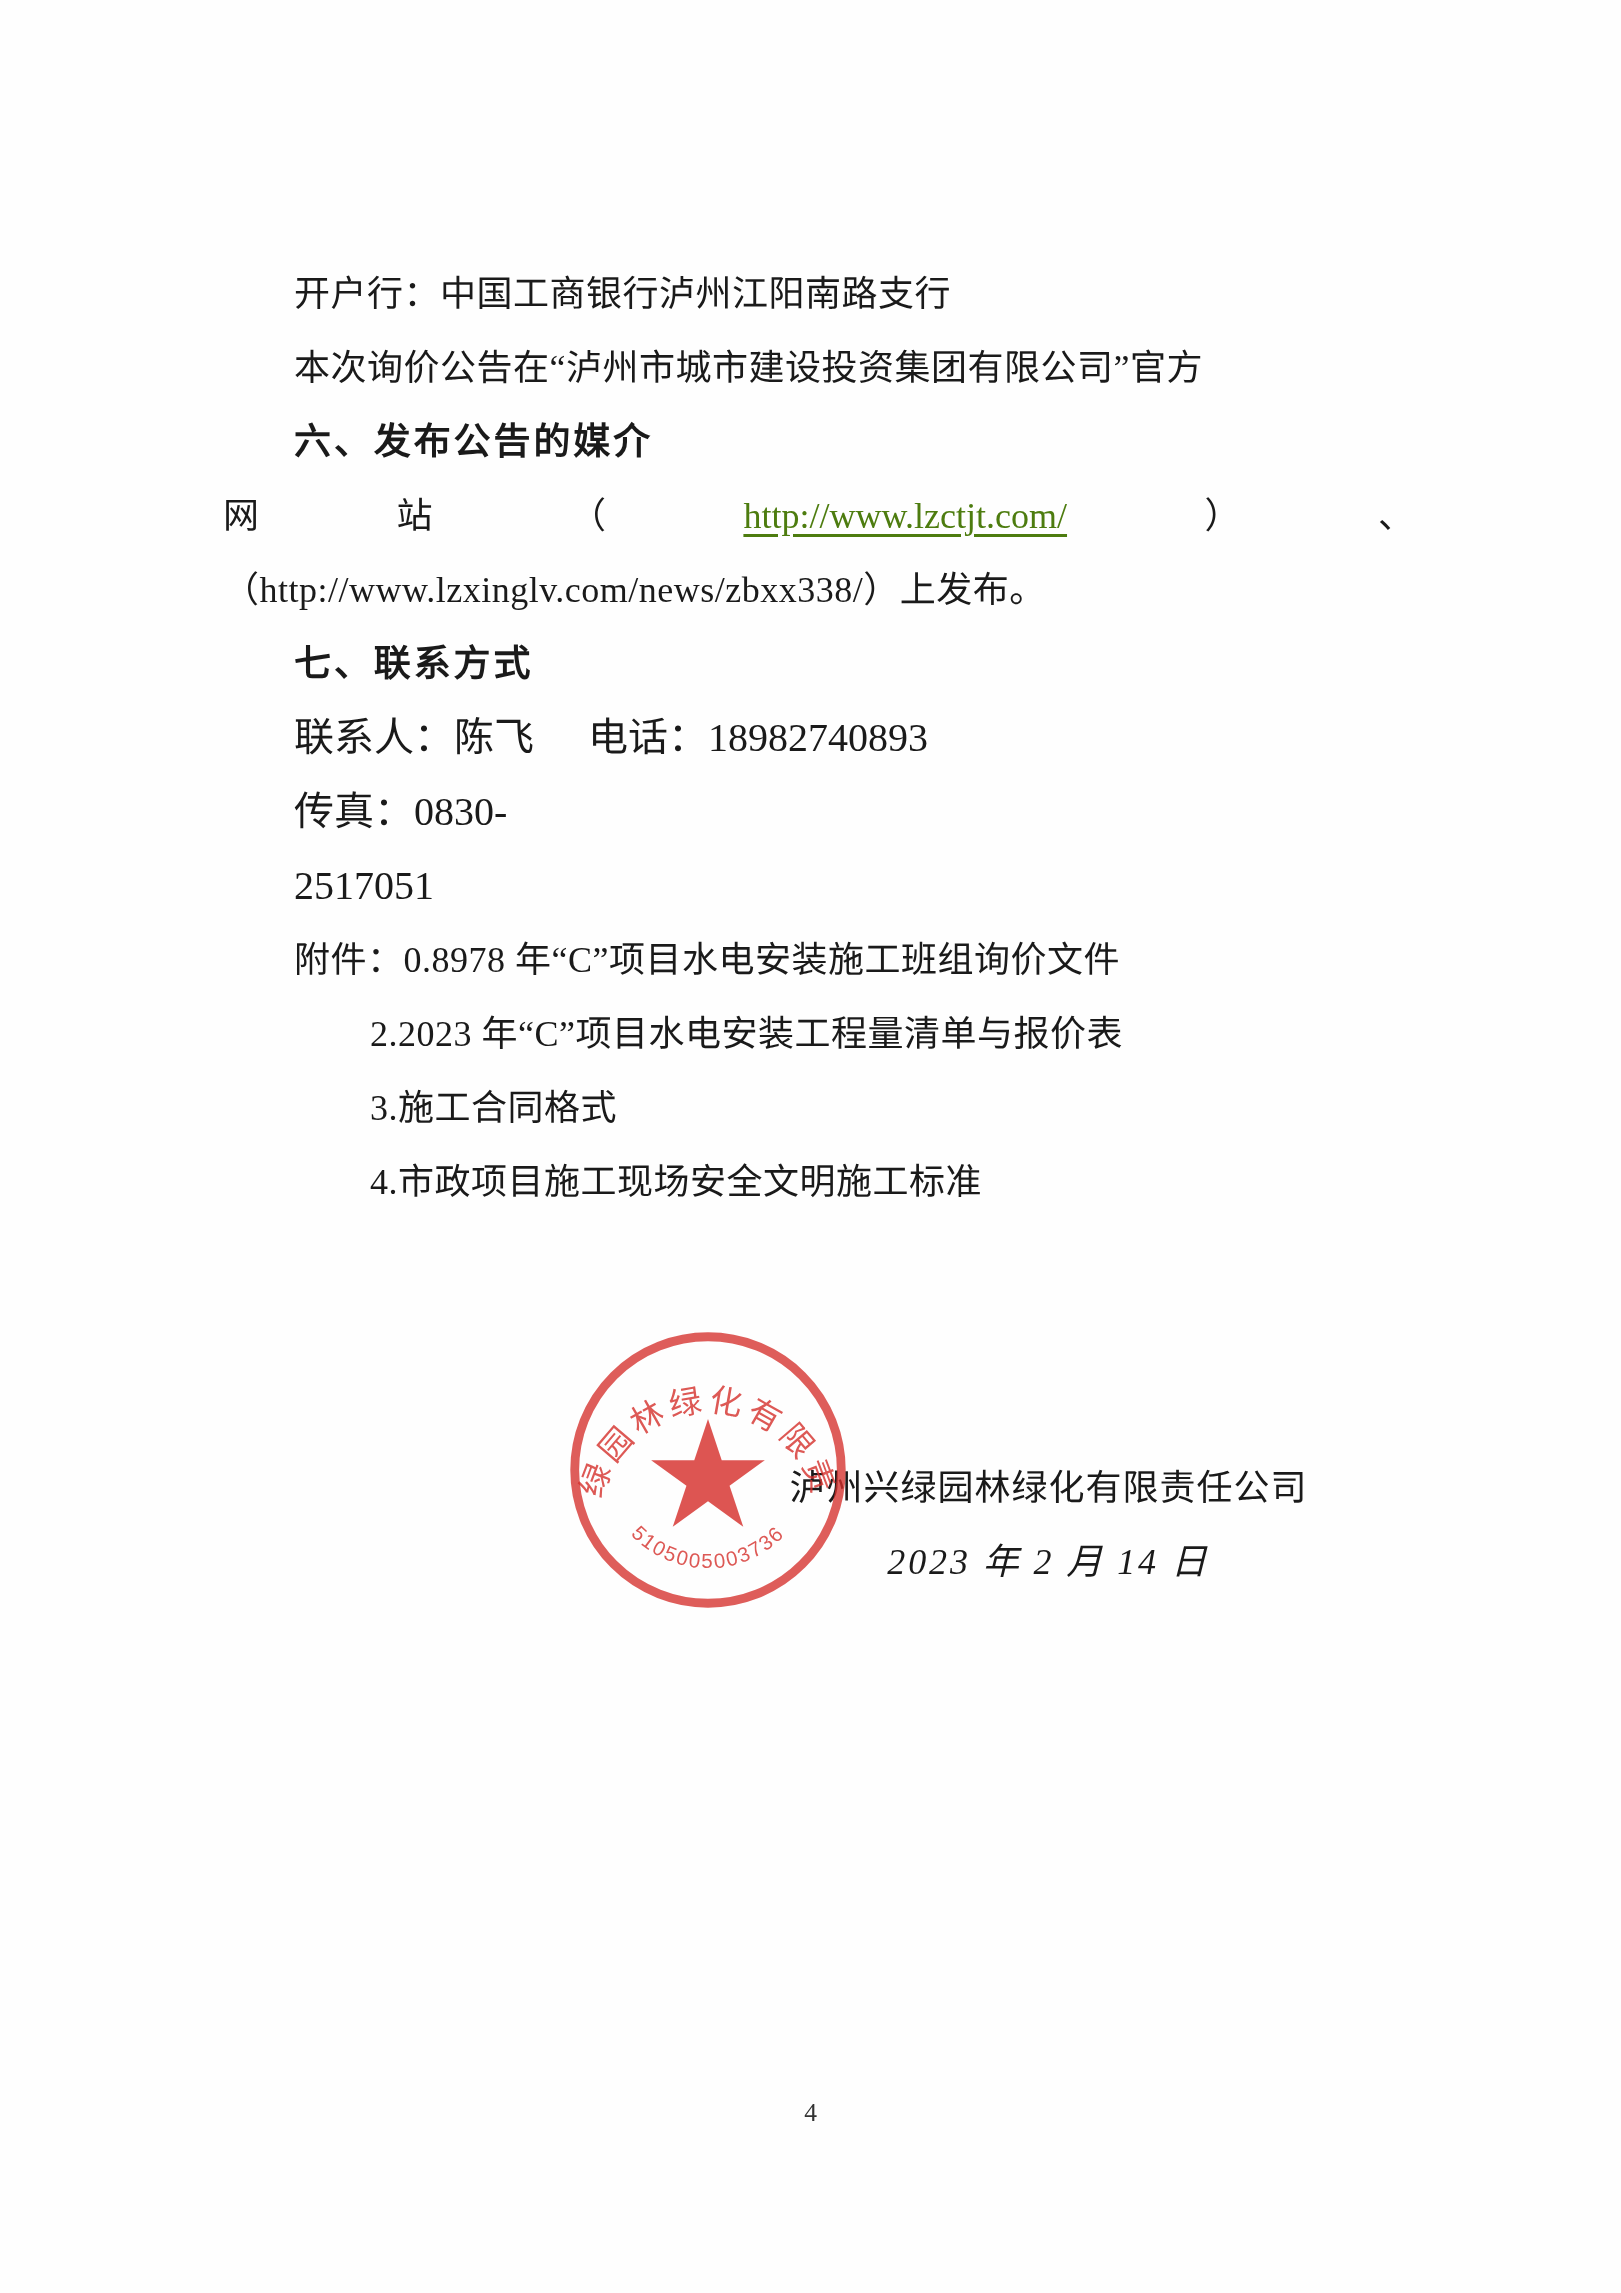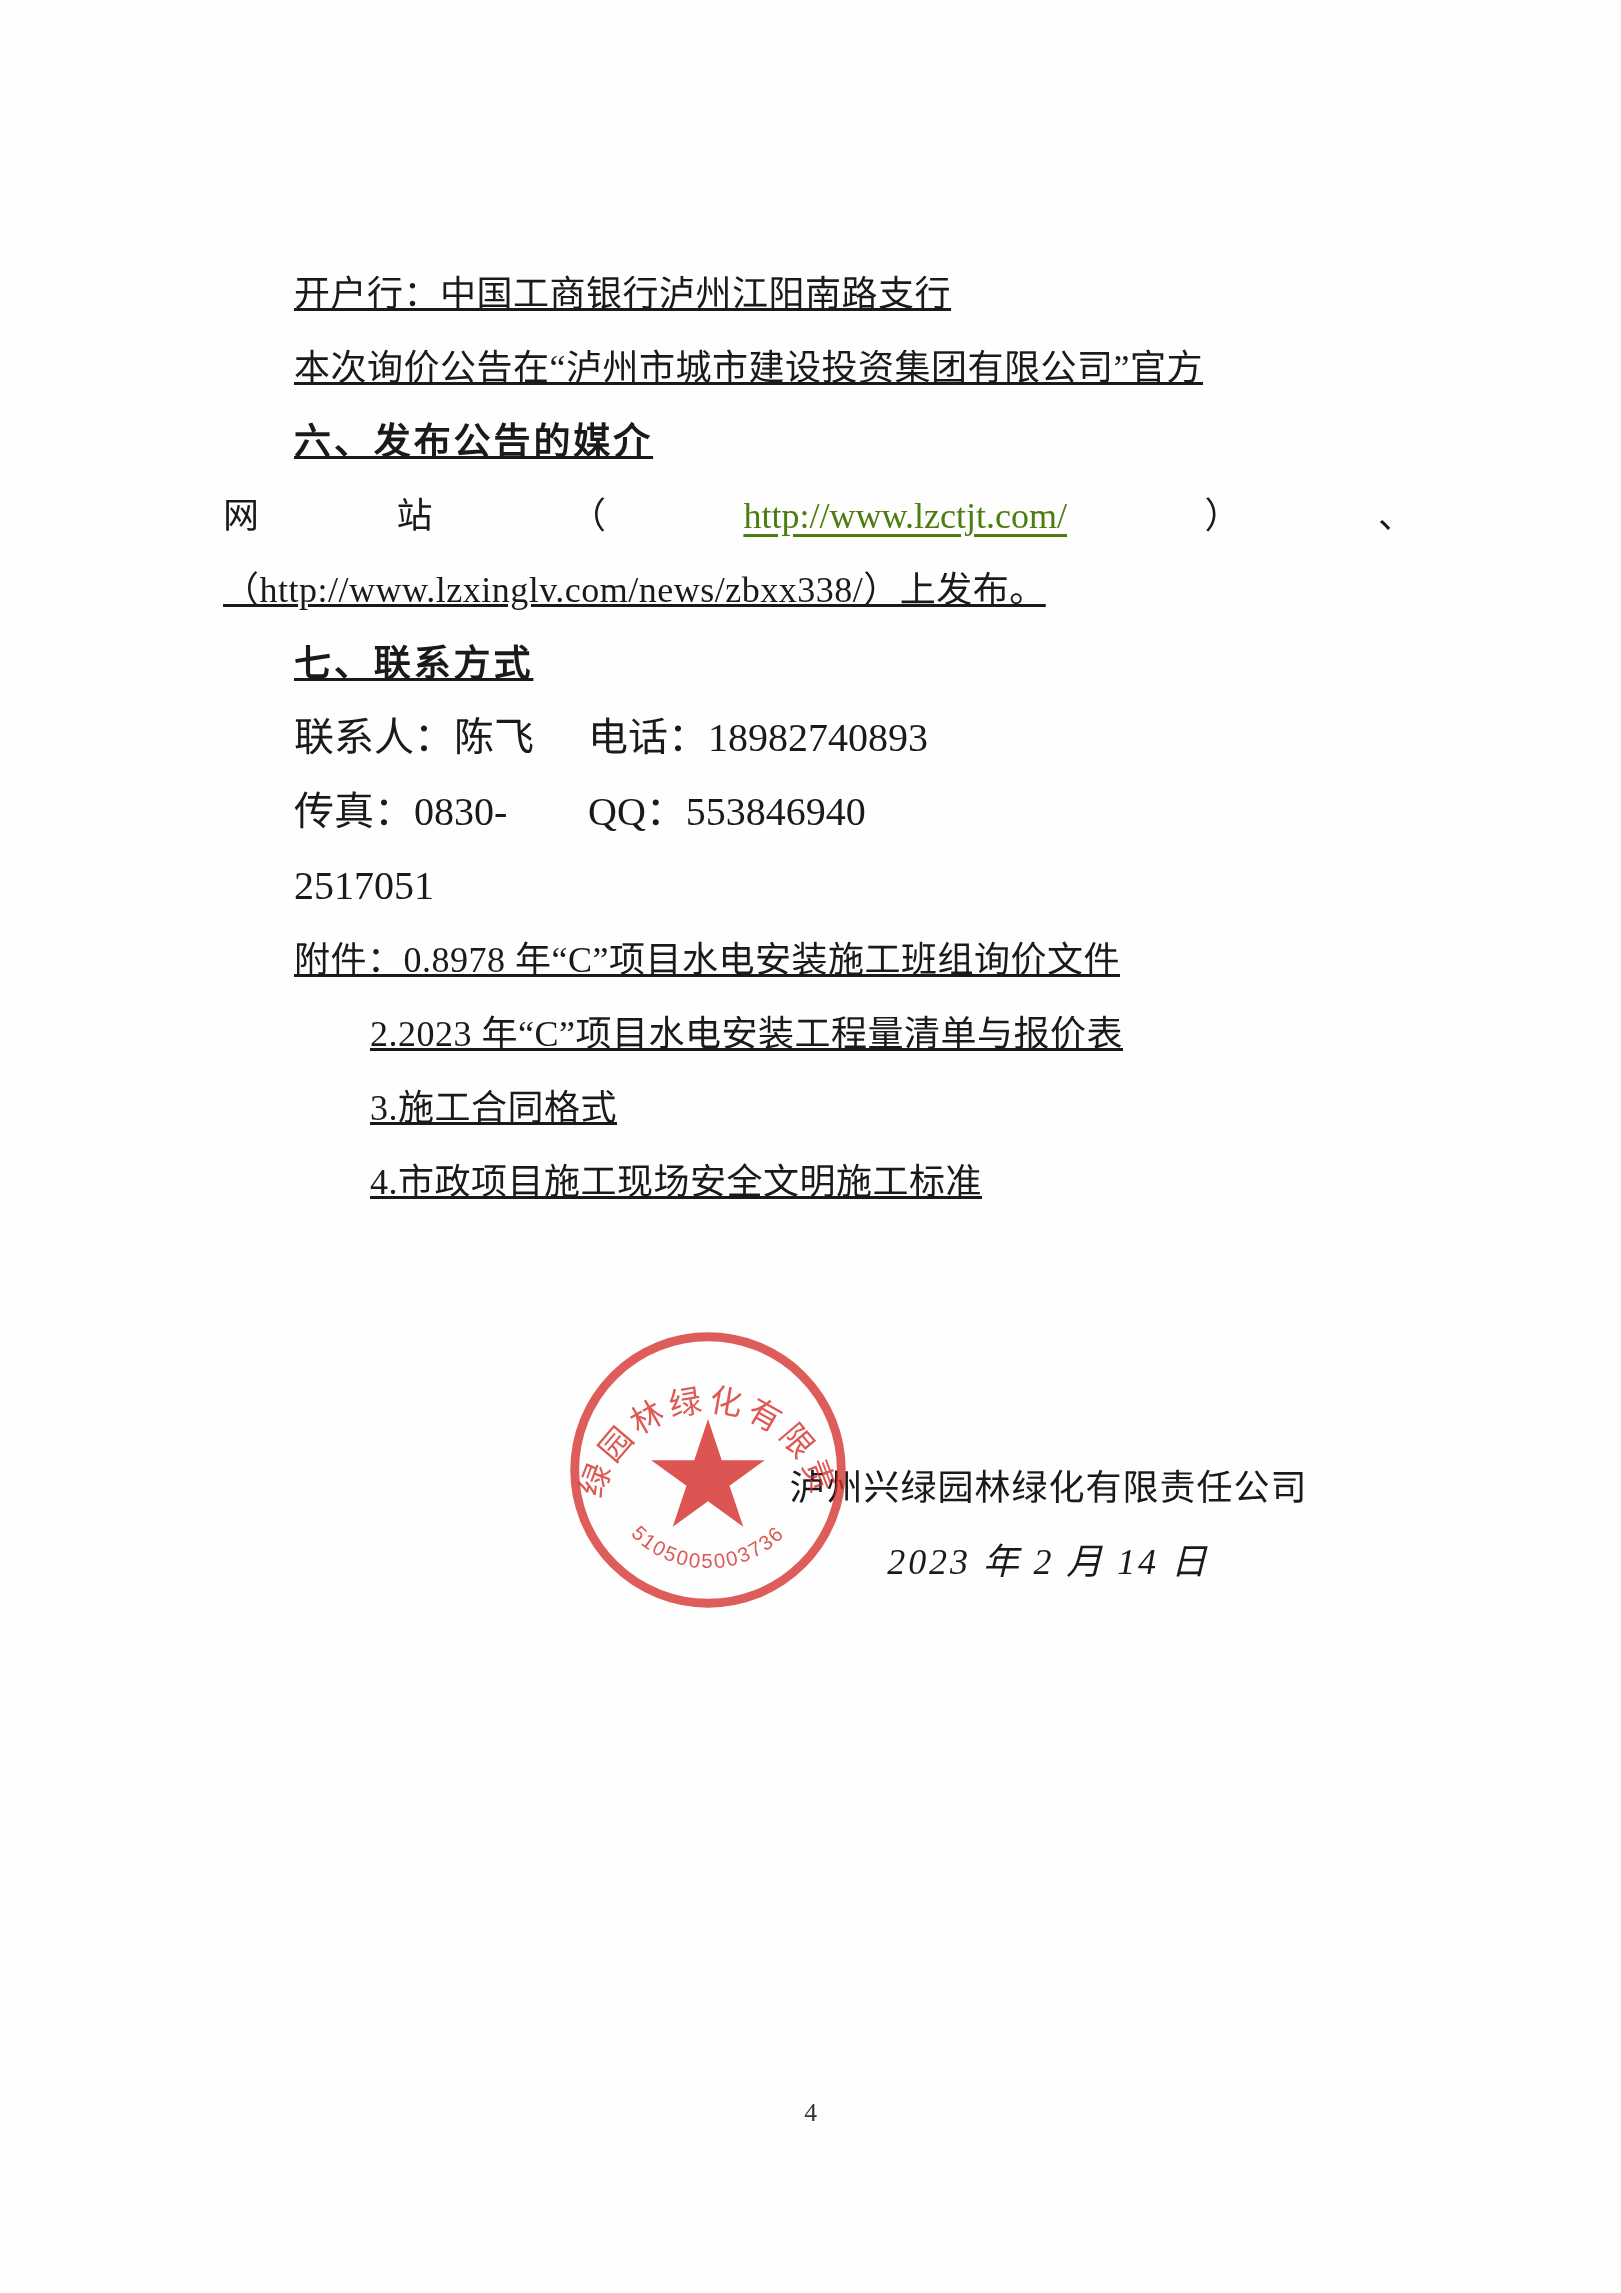--- a/index.html
+++ b/index.html
@@ -27,21 +27,20 @@
     left: 223px;
     top: 257px;
     width: 1191px;
   }
 
   .line {
     font-size: 36px;
     line-height: 74px;
     letter-spacing: 0.5px;
     white-space: nowrap;
-    text-decoration: underline;
   }
 
   .indent-1 { padding-left: 71px; }
   .indent-3 { padding-left: 147px; }
 
   .heading {
     font-size: 37px;
     font-weight: 600;
     letter-spacing: 2.9px;
   }
@@ -127,21 +126,20 @@
 
     <div class="line heading indent-1">七、联系方式</div>
 
     <div class="contact-row indent-1">
       <span class="c1">联系人：陈飞</span>
       <span>电话：18982740893</span>
     </div>
 
     <div class="contact-row indent-1">
       <span class="c1">传真：0830-2517051</span>
-      <span>QQ：553846940</span>
     </div>
 
     <div class="line indent-1">附件：0.8978 年“C”项目水电安装施工班组询价文件</div>
     <div class="line indent-3">2.2023 年“C”项目水电安装工程量清单与报价表</div>
     <div class="line indent-3">3.施工合同格式</div>
     <div class="line indent-3">4.市政项目施工现场安全文明施工标准</div>
 
   </div>
 
   <div class="sign-block">

